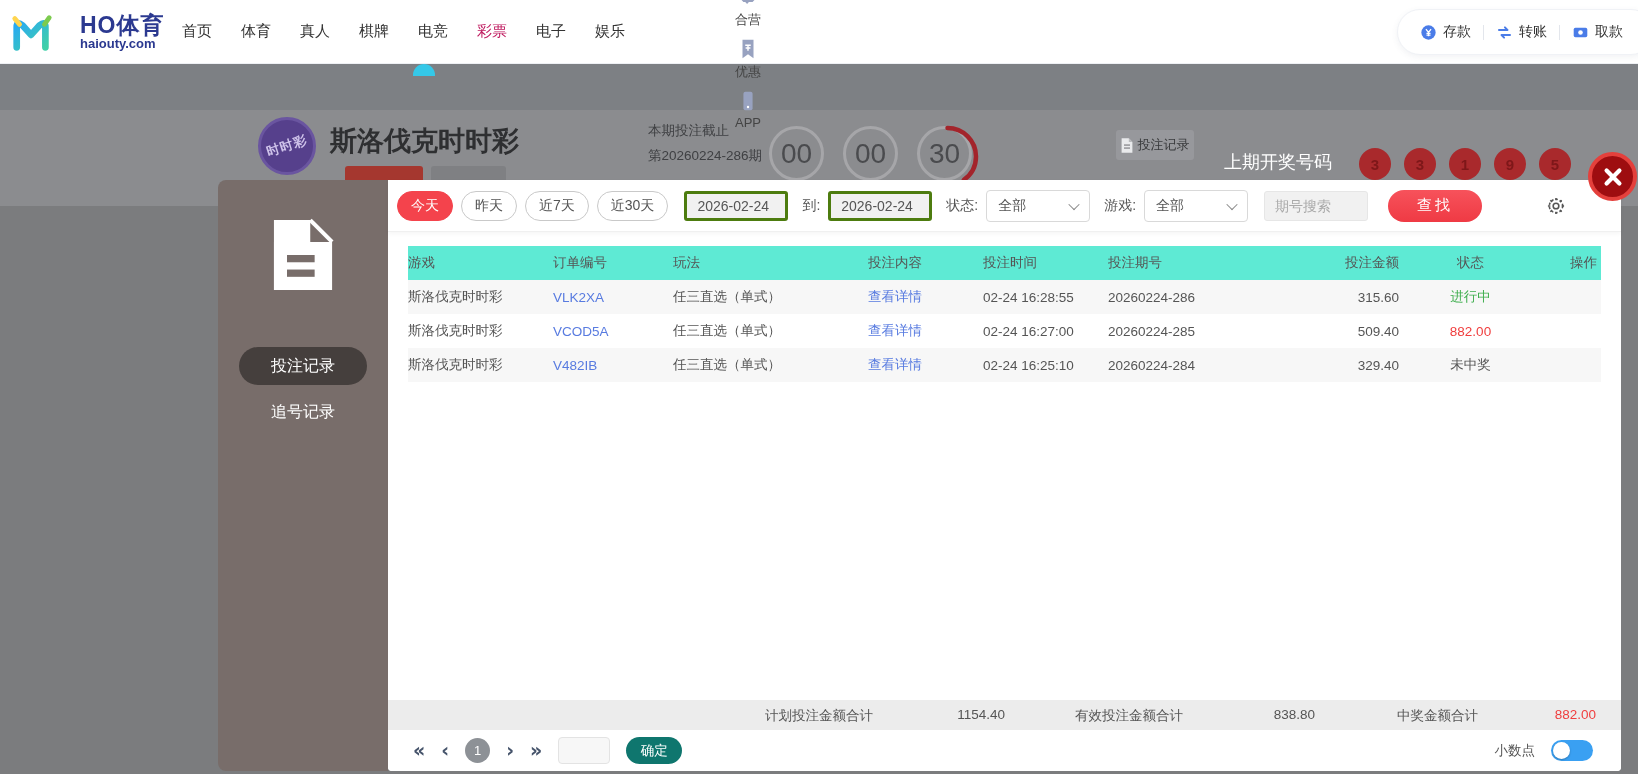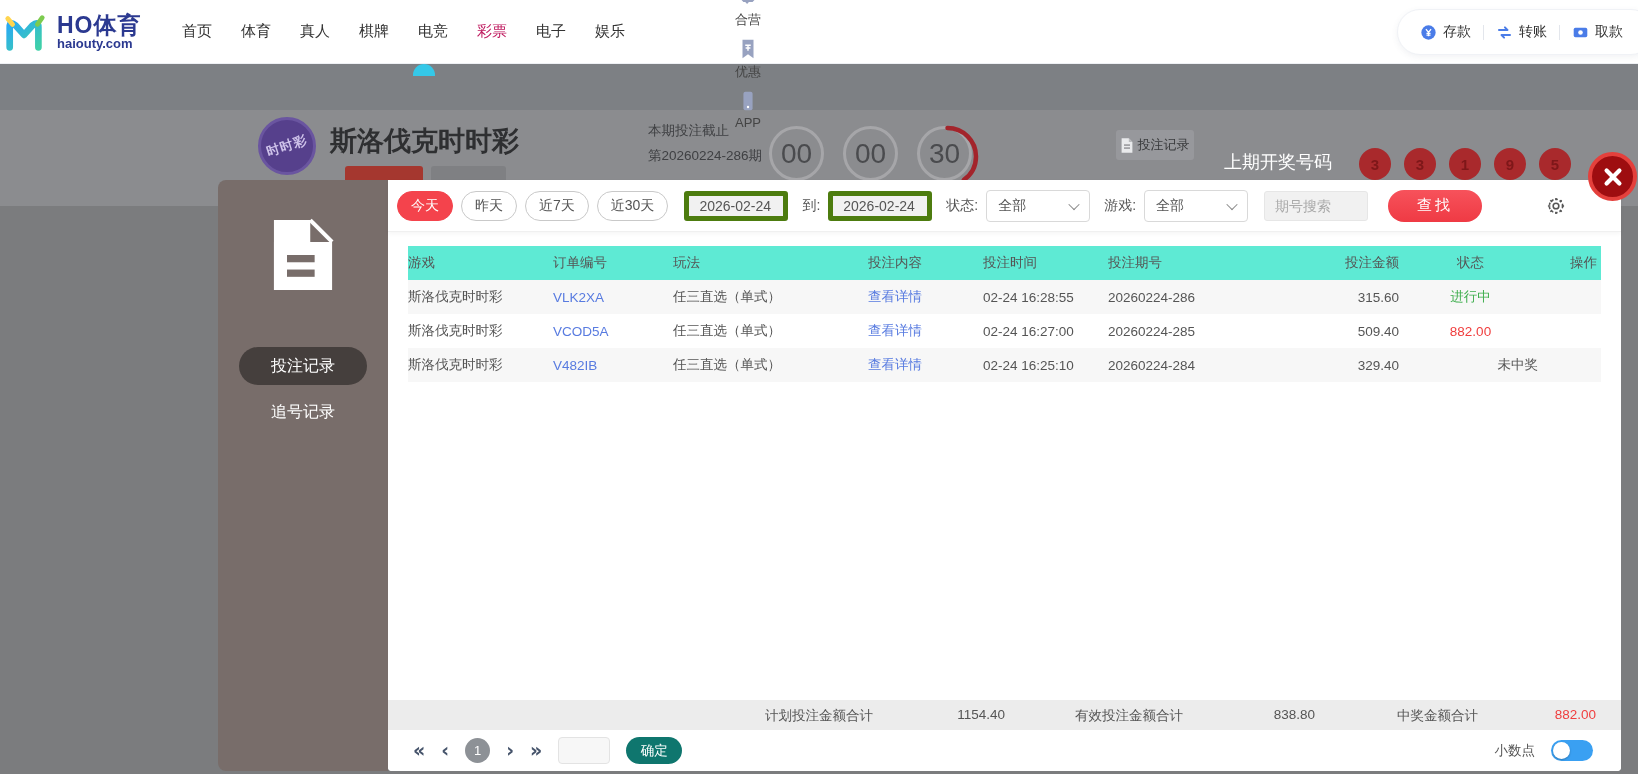--- a/index.html
+++ b/index.html
@@ -3,21 +3,21 @@
 <meta charset="utf-8">
 <style>
   * { margin:0; padding:0; box-sizing:border-box; }
   html,body { width:1638px; height:774px; overflow:hidden; }
   body { font-family:"Liberation Sans","DejaVu Sans",sans-serif; background:#7c7d7f; }
   .screen { position:relative; width:1638px; height:774px; overflow:hidden; }
 
   
   .topbar { position:absolute; left:0; top:0; width:1638px; height:64px; background:#fff; z-index:30;
             display:flex; align-items:center; border-bottom:1px solid #eef0f4; }
-  .brand { display:flex; align-items:center; gap:10px; padding-left:3px; width:165px; flex:none; }
+  .brand { display:flex; align-items:center; gap:26px; padding-left:10px; width:165px; flex:none; }
   .brand-text .bt1 { font-size:23px; font-weight:bold; color:#2b3990; letter-spacing:1px; line-height:24px;}
   .brand-text .bt2 { font-size:13px; font-weight:bold; color:#2b3990; line-height:14px;}
   .mainnav { display:flex; align-items:center; gap:19px; margin-left:12px; }
   .nav-item { font-size:15px; color:#333; cursor:pointer; padding:4px 5px; white-space:nowrap;}
   .nav-item.active { color:#be185d; }
   .quicklinks { display:flex; align-items:flex-start; gap:9px; margin-left:96px;flex-direction:column; }
   .qitem { width:44px; display:flex; flex-direction:column; align-items:center; gap:3px; cursor:pointer;}
   .qitem .qicon { width:22px; height:22px; color:#98a2c0; fill:#98a2c0;}
   .qitem .qlabel { font-size:13px; color:#444; }
   .walletpill { position:absolute; right:-16px; top:9px; height:46px; background:#fff; border:1px solid #f0f2f6;
@@ -81,21 +81,21 @@
             border-radius:0 8px 4px 4px; z-index:20; }
   .close-btn { position:absolute; left:1588px; top:152px; width:49px; height:49px; border-radius:50%;
                background:#9e0d10; border:4px solid #e4403c; z-index:25; cursor:pointer;
                display:flex; align-items:center; justify-content:center; }
 
   .filter-row { height:52px; display:flex; align-items:center; padding:0 14px 0 9px; gap:8px;
                 border-bottom:1px solid #f0f0f0; box-shadow:0 2px 4px rgba(0,0,0,.04); }
   .fpill { height:30px; padding:0 13px; border:1px solid #c9c9c9; border-radius:16px; background:#fff;
            font-size:14px; color:#555; display:flex; align-items:center; cursor:pointer; white-space:nowrap;}
   .fpill.active { background:#f4434c; border-color:#f4434c; color:#fff; }
-  .fdate { width:104px; height:30px; background:#f1f1f1; border:5px solid #4d7c0f; border-radius:3px;
+  .fdate { width:104px; height:30px; background:#f1f1f1; border:3px solid #4d7c0f; border-radius:3px;
            font-size:14px; color:#555; padding:0 10px; font-family:inherit;}
   .flabel { font-size:14px; color:#555; white-space:nowrap; margin-left:6px;}
   .fselect { width:104px; height:32px; border:1px solid #d9d9d9; border-radius:4px; background:#fff;
              display:flex; align-items:center; justify-content:space-between; padding:0 11px; cursor:pointer;}
   .fselect .sval { font-size:14px; color:#555; }
   .chev { width:8px; height:8px; border-right:1.8px solid #888; border-bottom:1.8px solid #888;
           transform:rotate(45deg) translate(-1px,-1px); }
   .fsearch { width:104px; height:30px; background:#f1f1f1; border:1px solid #e6e6e6; border-radius:3px;
              font-size:14px; color:#555; padding:0 10px; font-family:inherit;}
   .fsearch::placeholder { color:#a9a9a9; }
@@ -107,21 +107,21 @@
           align-items:center; height:34px; font-size:13.5px; }
   .thead { margin:14px 20px 0; background:#5eead4; color:#666; }
   .tbody { margin:0 20px; }
   .tbody .trow:nth-child(odd) { background:#f7f7f7; }
   .c-txt { color:#555; }
   .c-link { color:#587be0; cursor:pointer; }
   .al-r { text-align:right; padding-right:4px; }
   .al-c { text-align:center; }
   .st-ongoing { color:#3fae4e; }
   .st-win { color:#f03e3e; }
-  .st-lose { color:#555;text-align:right; }
+  .st-lose { color:#555; }
 
   .summary { position:absolute; left:0; right:0; bottom:41px; height:30px; background:#ececec;
              font-size:13.5px; color:#555; }
   .summary span { position:absolute; top:7px; }
   .s-val { text-align:right; }
   .s-win { color:#f03e3e; }
 
   .pager { position:absolute; left:0; right:0; bottom:0; height:41px; background:#fff;
            display:flex; align-items:center; padding:0 28px 0 25px; gap:16px;
            border-radius:0 0 4px 4px;}

